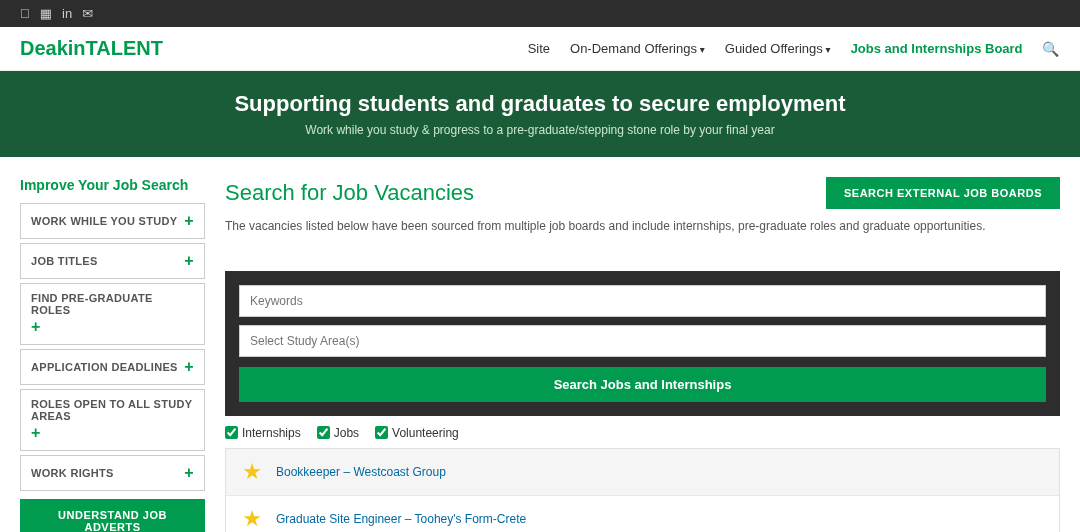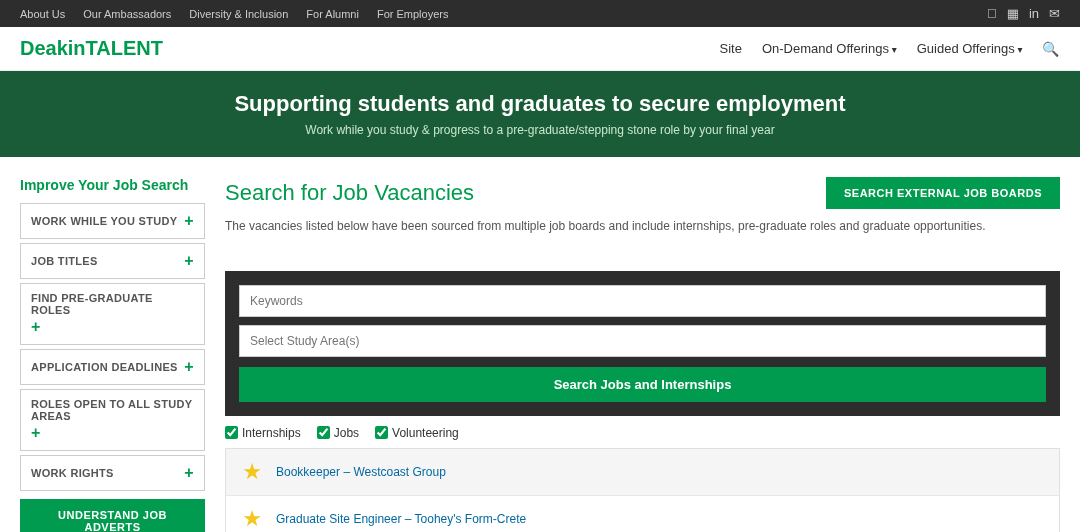--- a/index.html
+++ b/index.html
@@ -198,43 +198,37 @@
     }
     .job-title { color: #0369a1; text-decoration: none; font-size: 12px; text-align: right; }
 
     
     .star-gold { color: #f5c518; font-size: 22px; }
   </style>
 </head>
 <body>
 
 <div class="top-bar">
-  <div class="top-bar-links">
-    <a>About Us</a>
-    <a>Our Ambassadors</a>
-    <a>Diversity &amp; Inclusion</a>
-    <a>For Alumni</a>
-    <a>For Employers</a>
-  </div>
   <div class="top-bar-icons">
     <span></span>
     <span>▦</span>
     <span>in</span>
     <span>✉</span>
   </div>
 </div>
 
 <div class="main-nav">
   <div class="logo">
     <span>Deakin</span><span style="color:#009b4e">TALENT</span>
   </div>
   <div class="nav-links">
     <a>Site</a>
     <a class="dropdown">On-Demand Offerings</a>
     <a class="dropdown">Guided Offerings</a>
+    <a class="active">Jobs and Internships Board</a>
     <span class="nav-search">🔍</span>
   </div>
 </div>
 
 <div class="hero">
   <h1>Supporting students and graduates to secure employment</h1>
   <p>Work while you study &amp; progress to a pre-graduate/stepping stone role by your final year</p>
 </div>
 
 <div class="content-wrapper">

